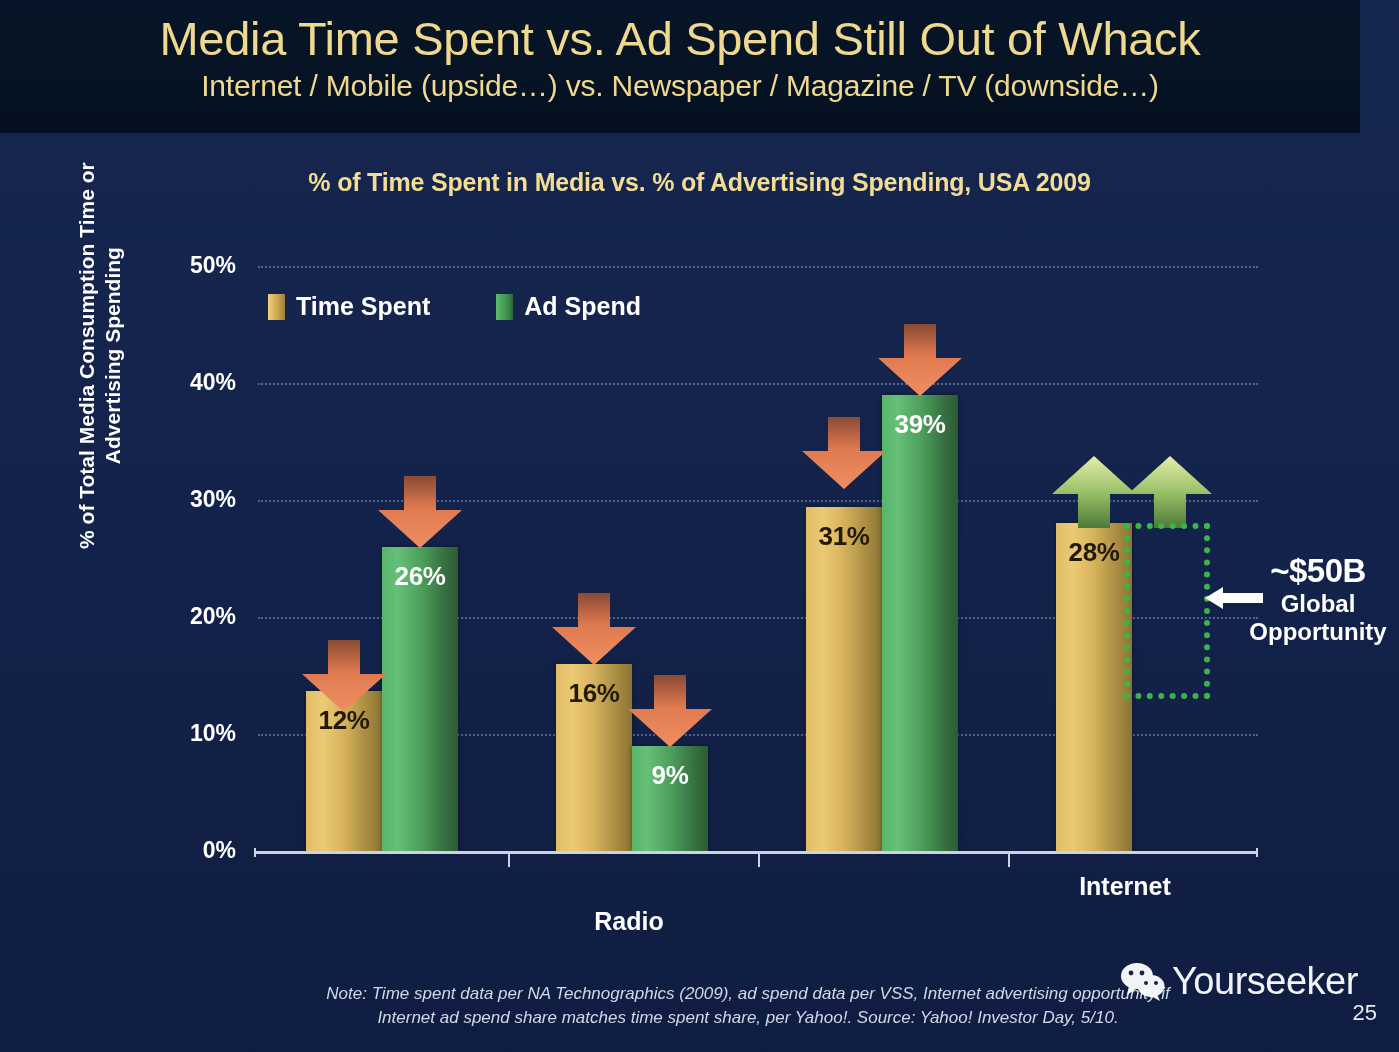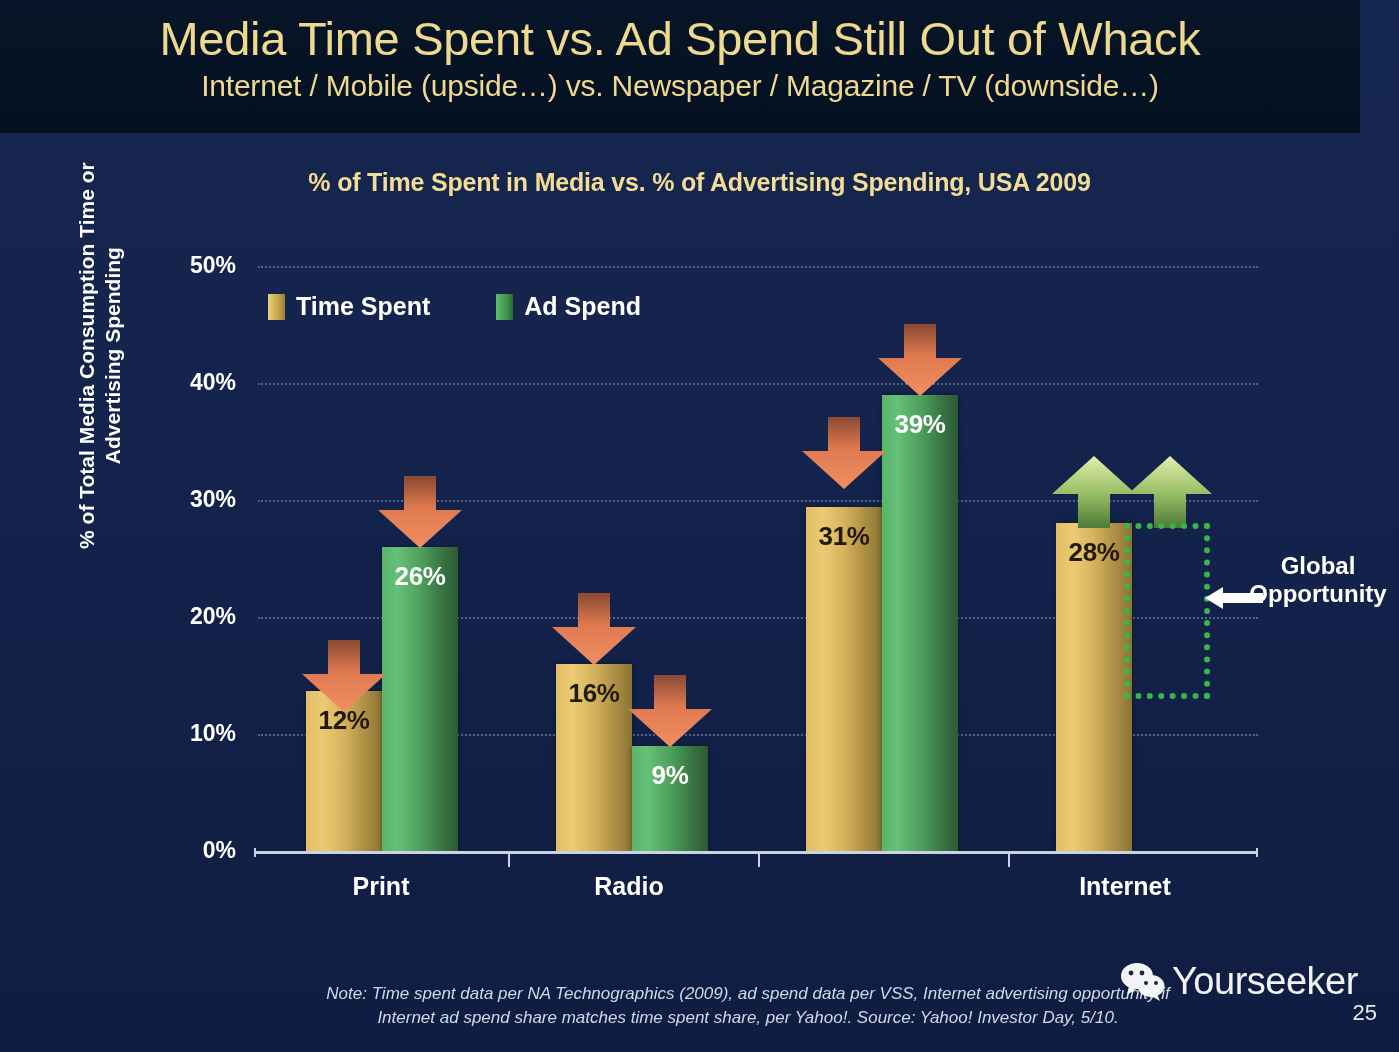--- a/index.html
+++ b/index.html
@@ -394,26 +394,26 @@
     <div class="axis-tick" style="left:750px;"></div>
     <div class="axis-endcap" style="left:998px;"></div>
   </div>
 
   <div class="callout-arrow" style="left:1205px; top:585px;">
     <svg viewBox="0 0 58 26">
         <path d="M0 13 L18 2 V8 H58 V18 H18 V24 Z" fill="#ffffff"></path>
       </svg>
   </div>
   <div class="callout-text" style="left:1238px; top:552px; width:160px;">
+    <div class="callout-big">~$50B</div>
     <div class="callout-sub">Global</div>
     <div class="callout-sub">Opportunity</div>
   </div>
 
-  <div class="cat-label" style="left:261px; top:872px;">Print</div>
-  <div class="cat-label" style="left:509px; top:872px;">Radio</div>
+  <div class="cat-label" style="left:509px; top:907px;">Radio</div>
   <div class="cat-label" style="left:1005px; top:872px;">Internet</div>
 
   <div class="footnote">
     <span>Note: Time spent data per NA Technographics (2009), ad spend data per VSS, Internet advertising opportunity if Internet ad</span>
     <span>spend share matches time spent share, per Yahoo!. Source: Yahoo! Investor Day, 5/10.</span>
   </div>
   <div class="watermark">
     <span class="wechat-icon">
       <svg viewBox="0 0 46 40">
         <ellipse cx="17" cy="14" rx="16" ry="13" fill="#ffffff"></ellipse>

